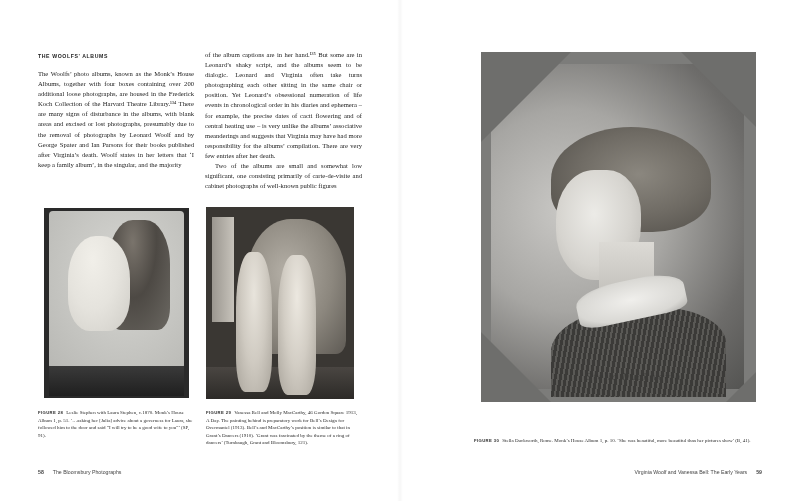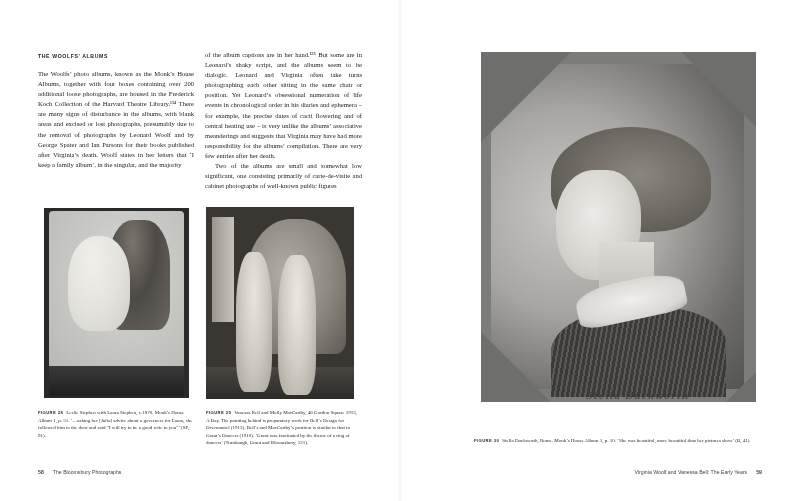--- a/index.html
+++ b/index.html
@@ -100,22 +100,22 @@
     background: radial-gradient(ellipse at 50% 50%, #f0efec 0%, #d9d8d4 70%, #a9a8a5 100%);
     border-radius: 40% 40% 20% 20%;
     transform: rotate(-12deg);
   }
   .photo-fig30 .dress {
     position: absolute; left: 70px; top: 255px; width: 175px; height: 90px;
     background: repeating-linear-gradient(100deg, #3b3a38 0px, #3b3a38 3px, #5a5956 3px, #5a5956 5px);
     border-radius: 50% 40% 0 0;
   }
   .photo-fig30 .signature {
-    position: absolute; left: 105px; top: 339px; font-family: "DejaVu Serif", serif;
-    font-style: italic; font-size: 9px; color: #3a3a38; opacity: 0.75; letter-spacing: 1px; font-weight: bold;
+    position: absolute; left: 105px; top: 320px; font-family: "DejaVu Serif", serif;
+    font-style: italic; font-size: 9px; color: #3a3a38; opacity: 0.75; letter-spacing: 1px;
   }
 
   .caption {
     position: absolute; font-size: 5.0px; line-height: 7.6px; color: #2a2a2a;
   }
   .caption .fig-label {
     font-family: "Liberation Sans", "DejaVu Sans", sans-serif; font-weight: bold;
     font-size: 4.2px; letter-spacing: 0.4px; margin-right: 3px;
   }
   .cap28 { left: 38px; top: 409px; width: 156px; }

